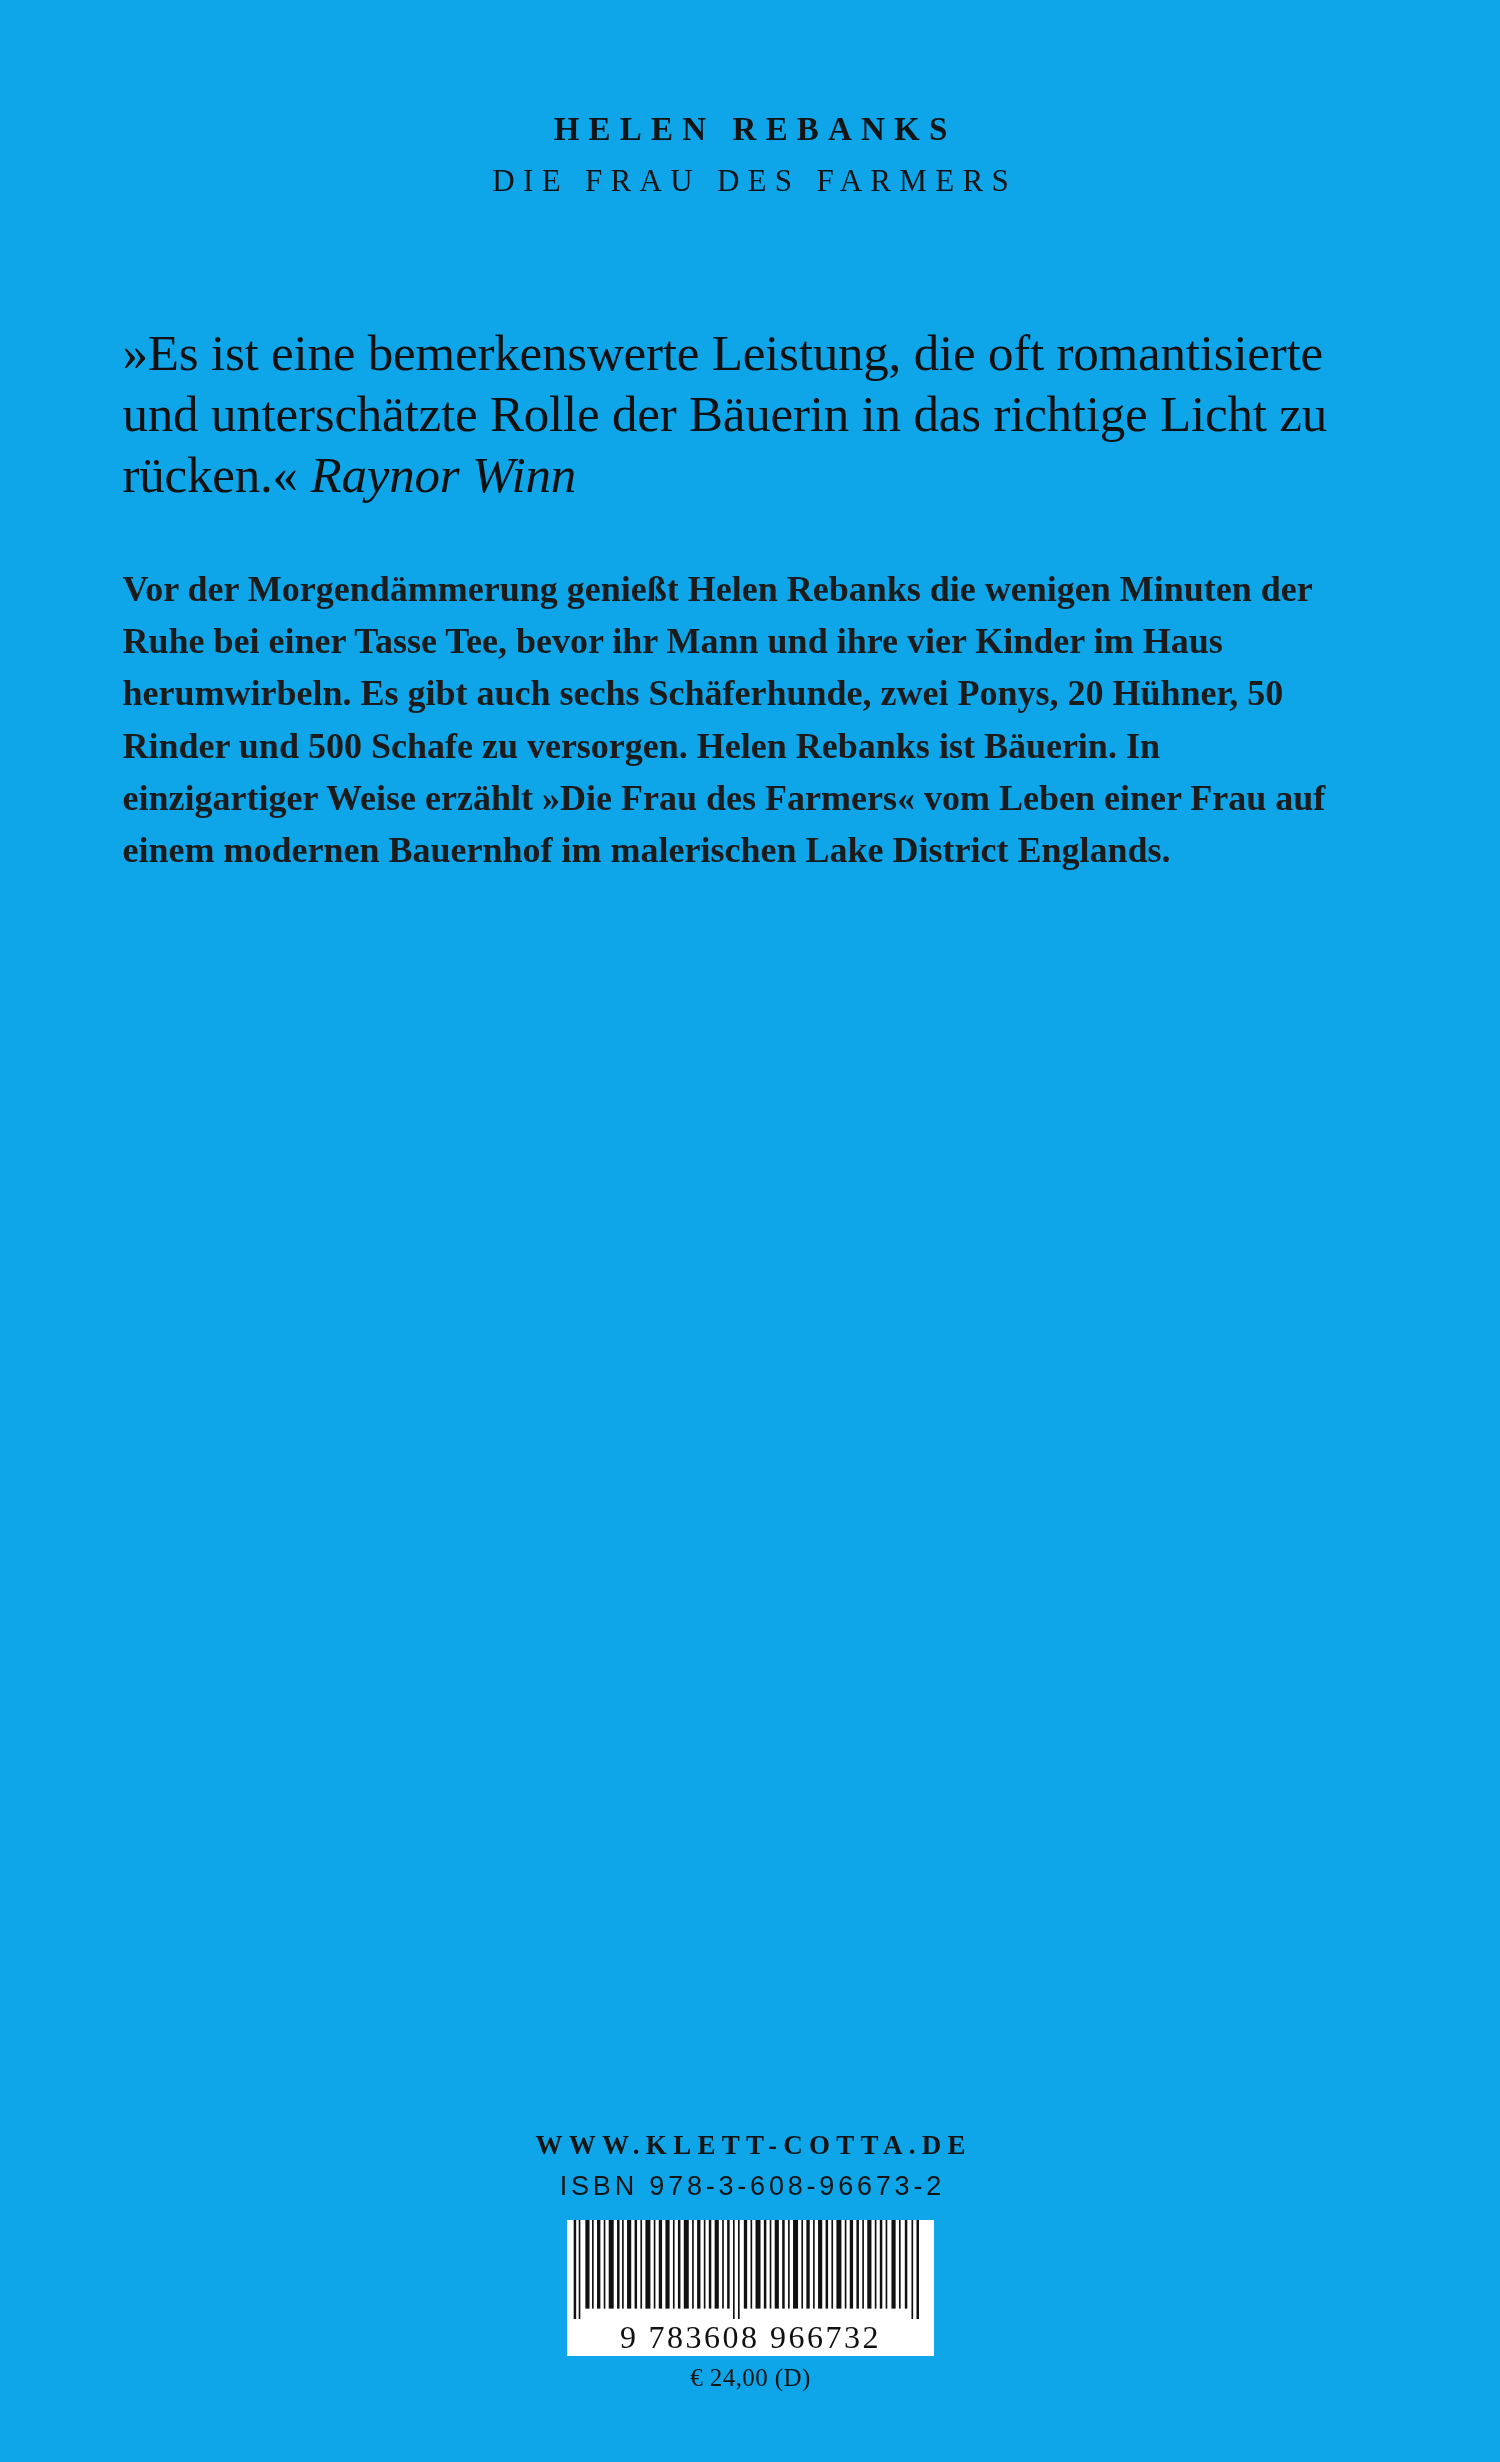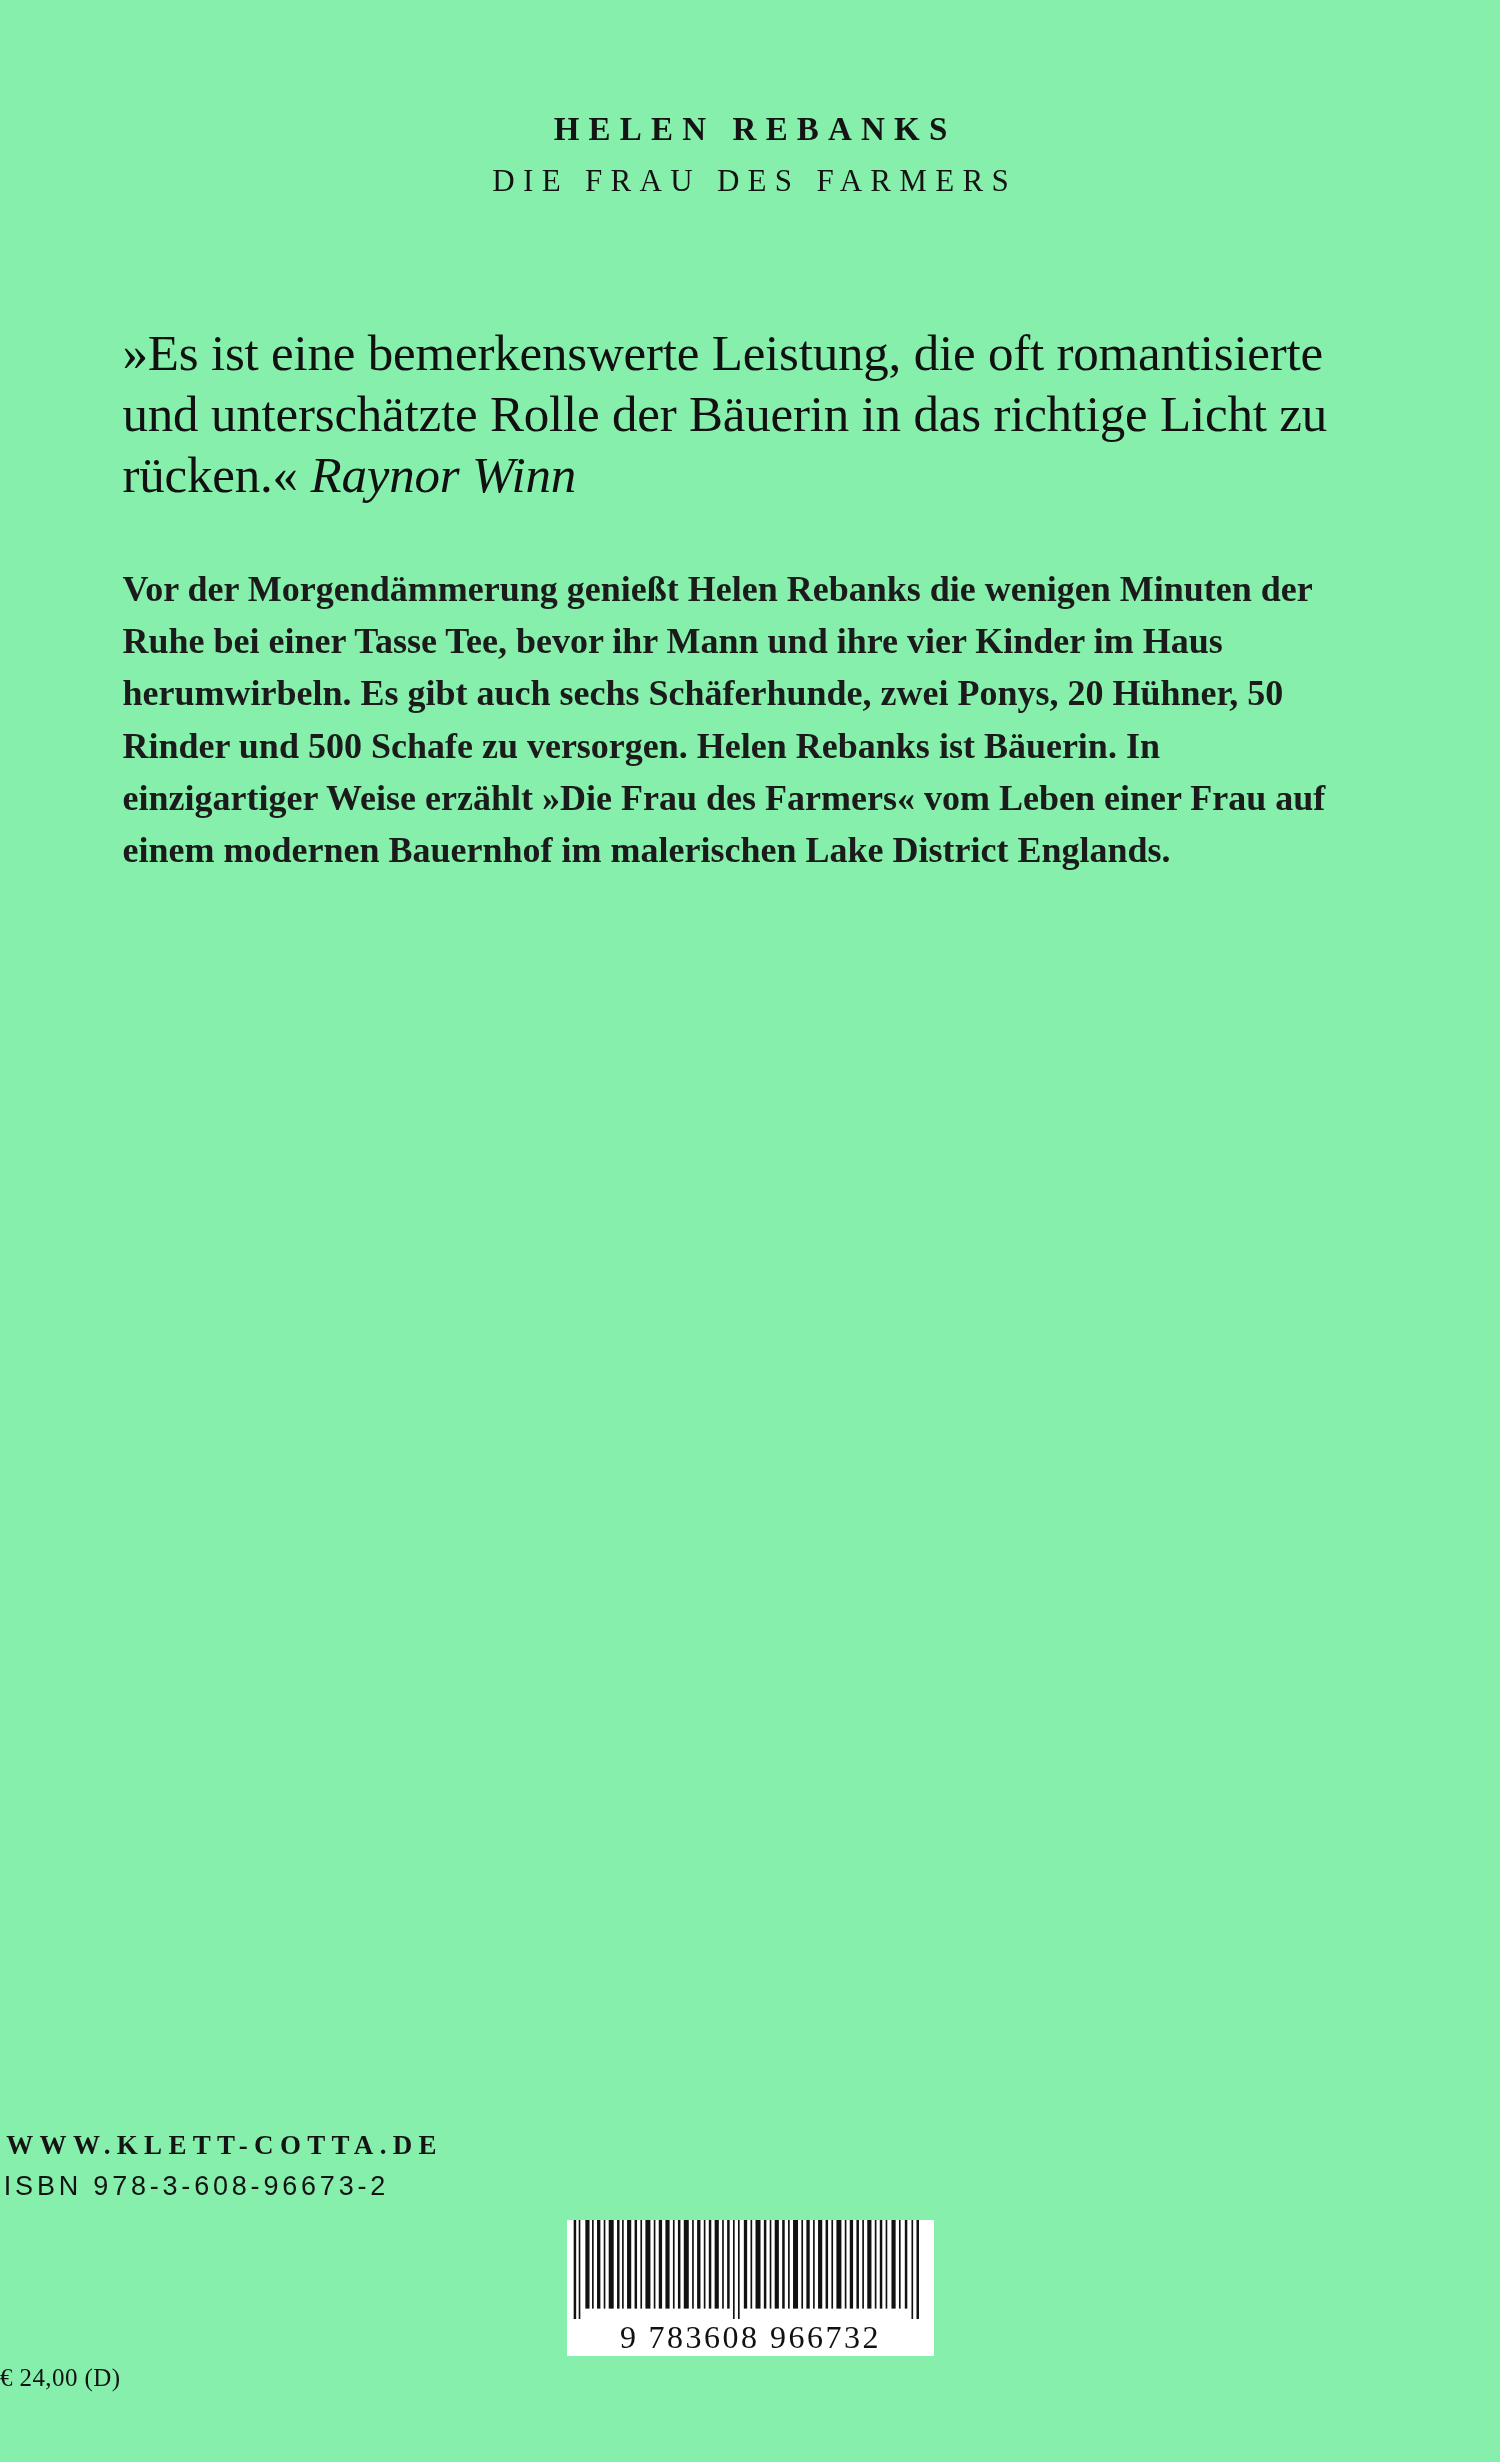--- a/index.html
+++ b/index.html
@@ -12,21 +12,21 @@
     height: 2462px;
     position: relative;
     font-family: "Liberation Serif", serif;
     color: #1a1a1a;
     overflow: hidden;
   }
 
   .page {
     position: absolute;
     inset: 0;
-    background: #86efac;
+    background: #0ea5e9;
     display: flex;
     flex-direction: column;
     align-items: center;
   }
 
   
   .header {
     margin-top: 107px;
     text-align: center;
     width: 100%;
@@ -86,21 +86,21 @@
   .blurb p + p {
     margin-top: 38px;
   }
 
   
   .footer {
     position: absolute;
     left: 0;
     right: 0;
     bottom: 70px;
-    text-align: left;
+    text-align: center;
   }
   .web-line {
     font-family: "Liberation Serif", serif;
     font-weight: bold;
     font-size: 27px;
     letter-spacing: 6.3px;
     text-indent: 6.3px;
     color: #141414;
   }
   .isbn-line {

